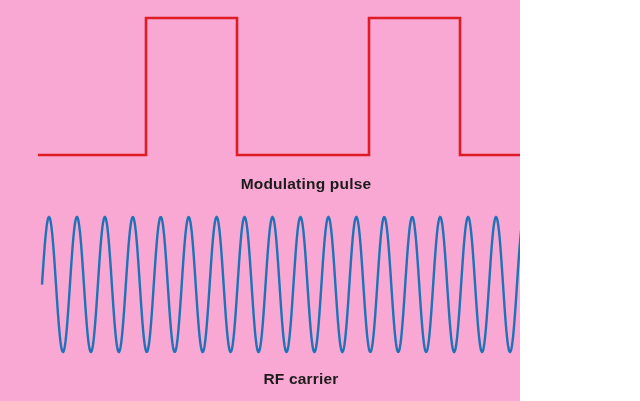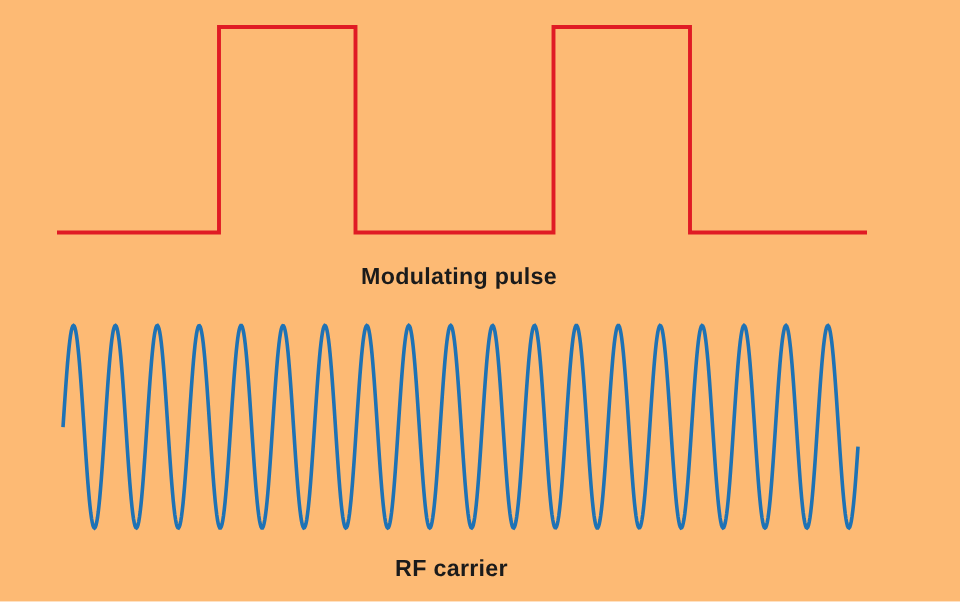--- a/index.html
+++ b/index.html
@@ -2,23 +2,23 @@
 <html><head>
 <meta charset="utf-8">
 <style>
   html, body {
     margin: 0;
     padding: 0;
     background: #ffffff;
   }
   .figure-wrap {
     position: relative;
-    width: 640px;
+    width: 520px;
     height: 401px;
-    background: #fdba74;
+    background: #f9a8d4;
     overflow: hidden;
   }
   svg {
     display: block;
   }
   .wave-label {
     font-family: "Liberation Sans", sans-serif;
     font-weight: 700;
     font-size: 15.5px;
     letter-spacing: 0.2px;

